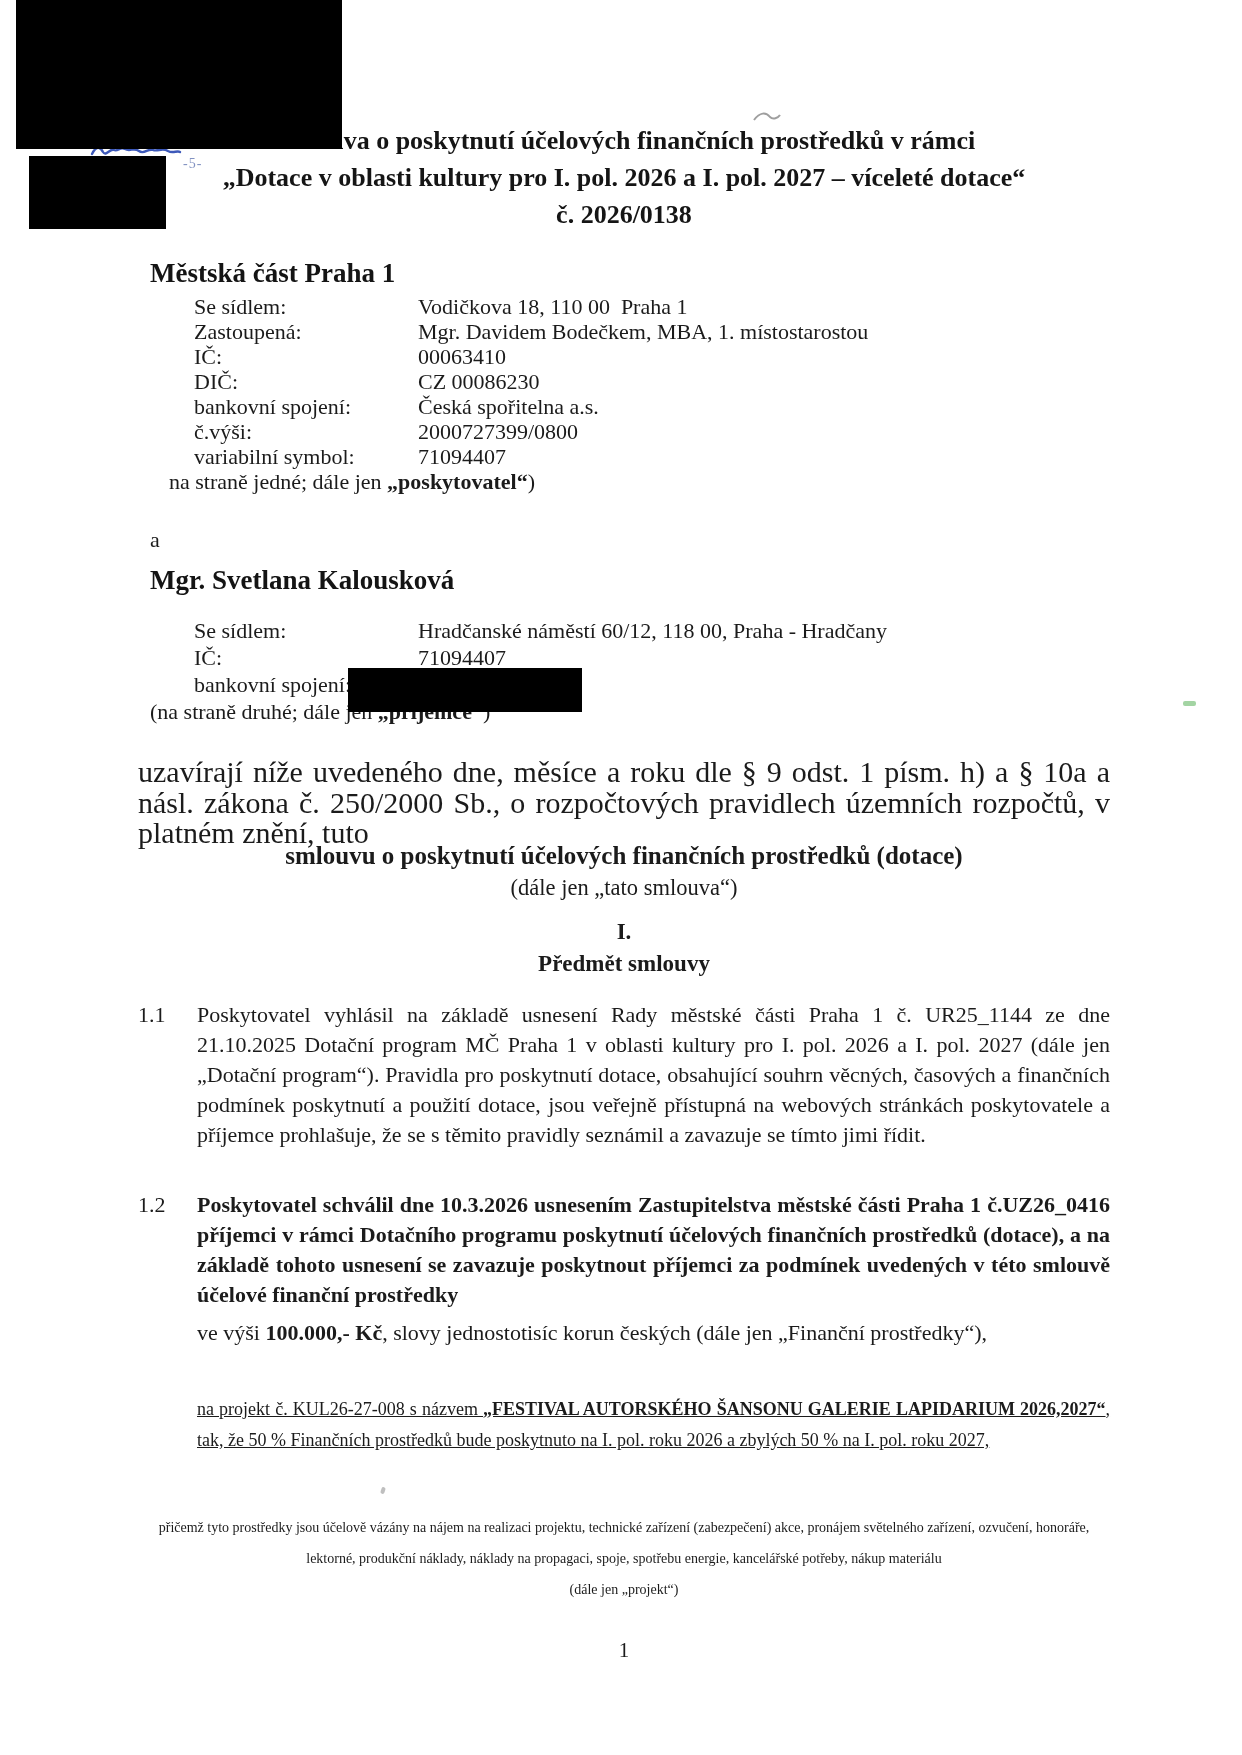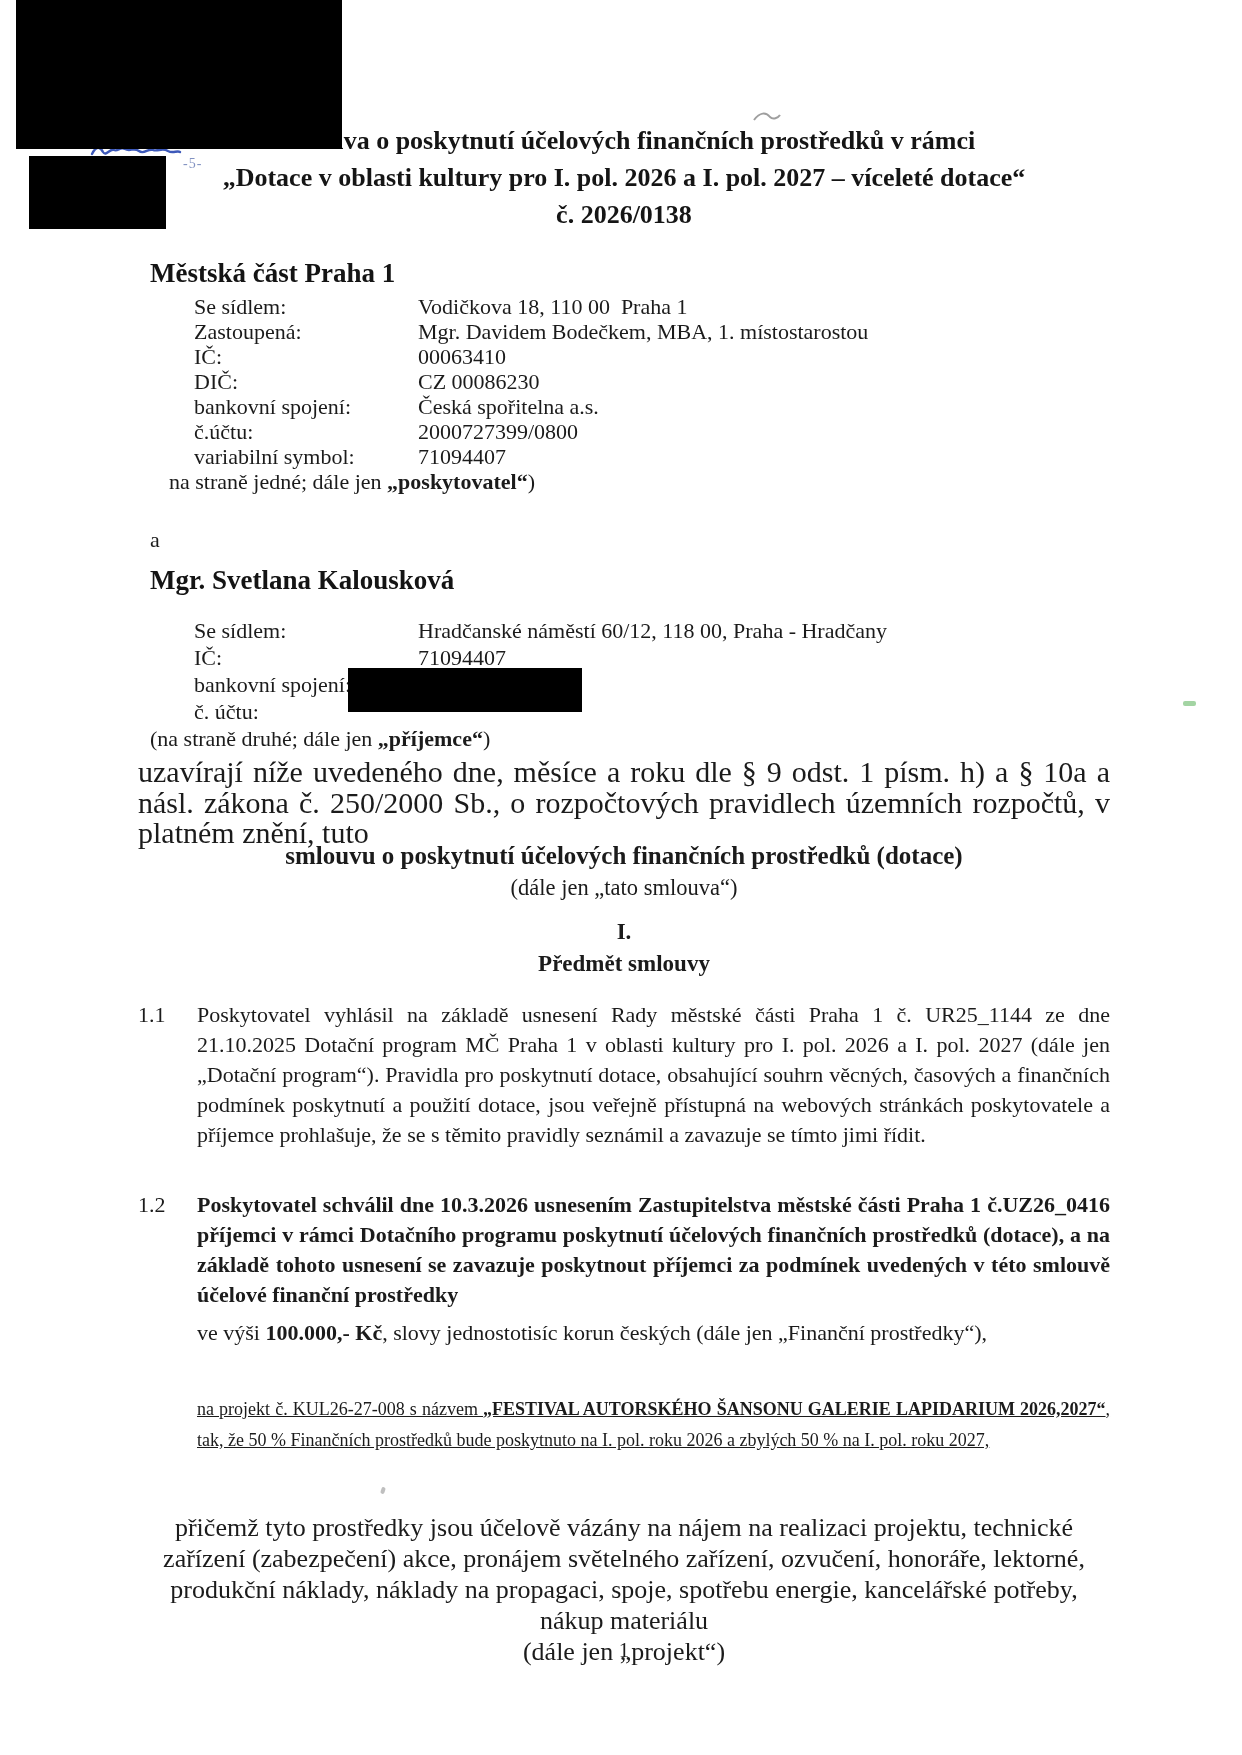--- a/index.html
+++ b/index.html
@@ -55,21 +55,21 @@
   .amount-line{
     position:absolute;left:197px;top:1318px;width:913px;
     font-size:22px;line-height:30px;
   }
   .project-block{
     position:absolute;left:197px;top:1394px;width:913px;
     font-size:18px;line-height:31px;text-align:justify;text-decoration:underline;
   }
   .purpose-block{
     position:absolute;left:138px;top:1512px;width:972px;
-    font-size:26px;line-height:31px;text-align:center;
+    font-size:14px;line-height:31px;text-align:center;
   }
   .page-footer{
     position:absolute;left:138px;top:1638px;width:972px;
     text-align:center;font-size:21px;
   }
   .b{font-weight:bold;}
   .green-dash{
     position:absolute;left:1183px;top:701px;width:13px;height:5px;
     background:#8cc98c;border-radius:2px;opacity:.8;
   }
@@ -123,21 +123,21 @@
       </div>
       <div class="row">
         <span class="lbl">DIČ:</span>
         <span class="val">CZ 00086230</span>
       </div>
       <div class="row">
         <span class="lbl">bankovní spojení:</span>
         <span class="val">Česká spořitelna a.s.</span>
       </div>
       <div class="row">
-        <span class="lbl">č.účtu:</span>
+        <span class="lbl">č.výši:</span>
         <span class="val">2000727399/0800</span>
       </div>
       <div class="row">
         <span class="lbl">variabilní symbol:</span>
         <span class="val">71094407</span>
       </div>
     </div>
     <div class="closing"><span>na straně jedné; dále jen </span><span class="b">„poskytovatel“</span><span>)</span></div>
   </div>
 
@@ -149,24 +149,20 @@
       <div class="row">
         <span class="lbl">Se sídlem:</span>
         <span class="val">Hradčanské náměstí 60/12, 118 00, Praha - Hradčany</span>
       </div>
       <div class="row">
         <span class="lbl">IČ:</span>
         <span class="val">71094407</span>
       </div>
       <div class="row">
         <span class="lbl">bankovní spojení:</span>
-        <span class="val"></span>
-      </div>
-      <div class="row">
-        <span class="lbl">č. účtu:</span>
         <span class="val"></span>
       </div>
     </div>
     <div class="closing"><span>(na straně druhé; dále jen </span><span class="b">„příjemce“</span><span>)</span></div>
   </div>
 
   <div class="preamble">uzavírají níže uvedeného dne, měsíce a roku dle § 9 odst. 1 písm. h) a § 10a a násl. zákona č. 250/2000 Sb., o rozpočtových pravidlech územních rozpočtů, v platném znění, tuto</div>
 
   <div class="contract-heading">
     <div class="bold">smlouvu o poskytnutí účelových finančních prostředků (dotace)</div>

